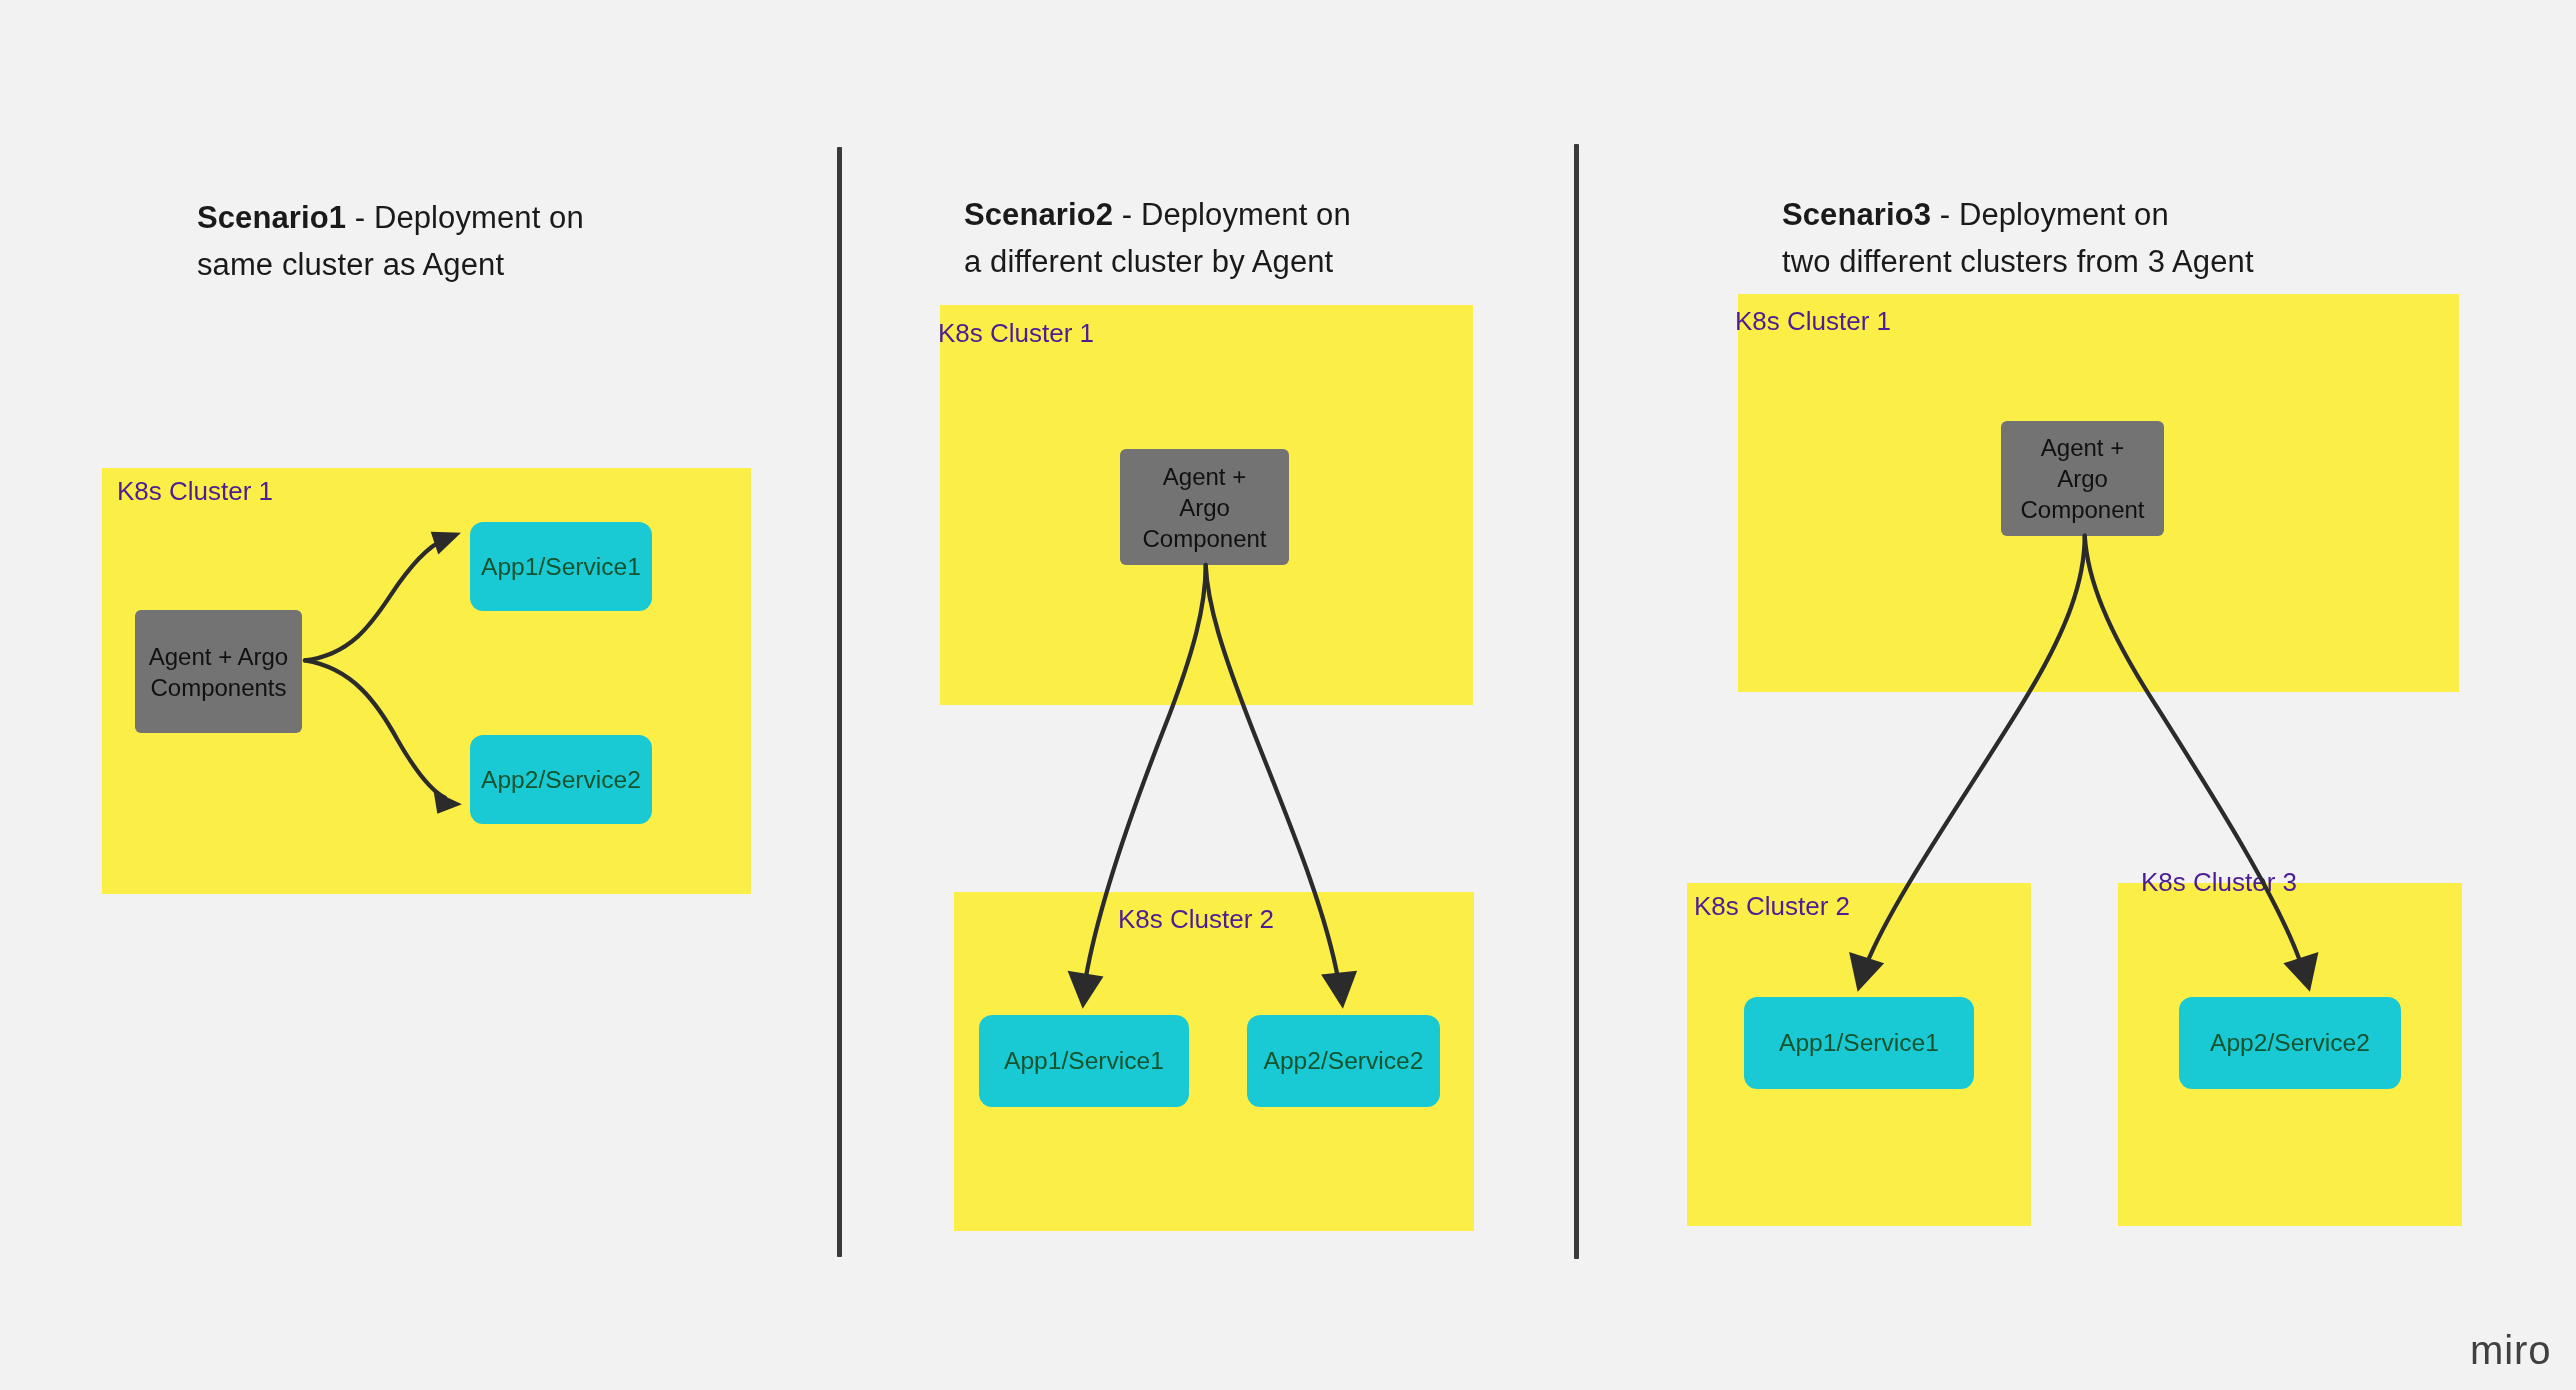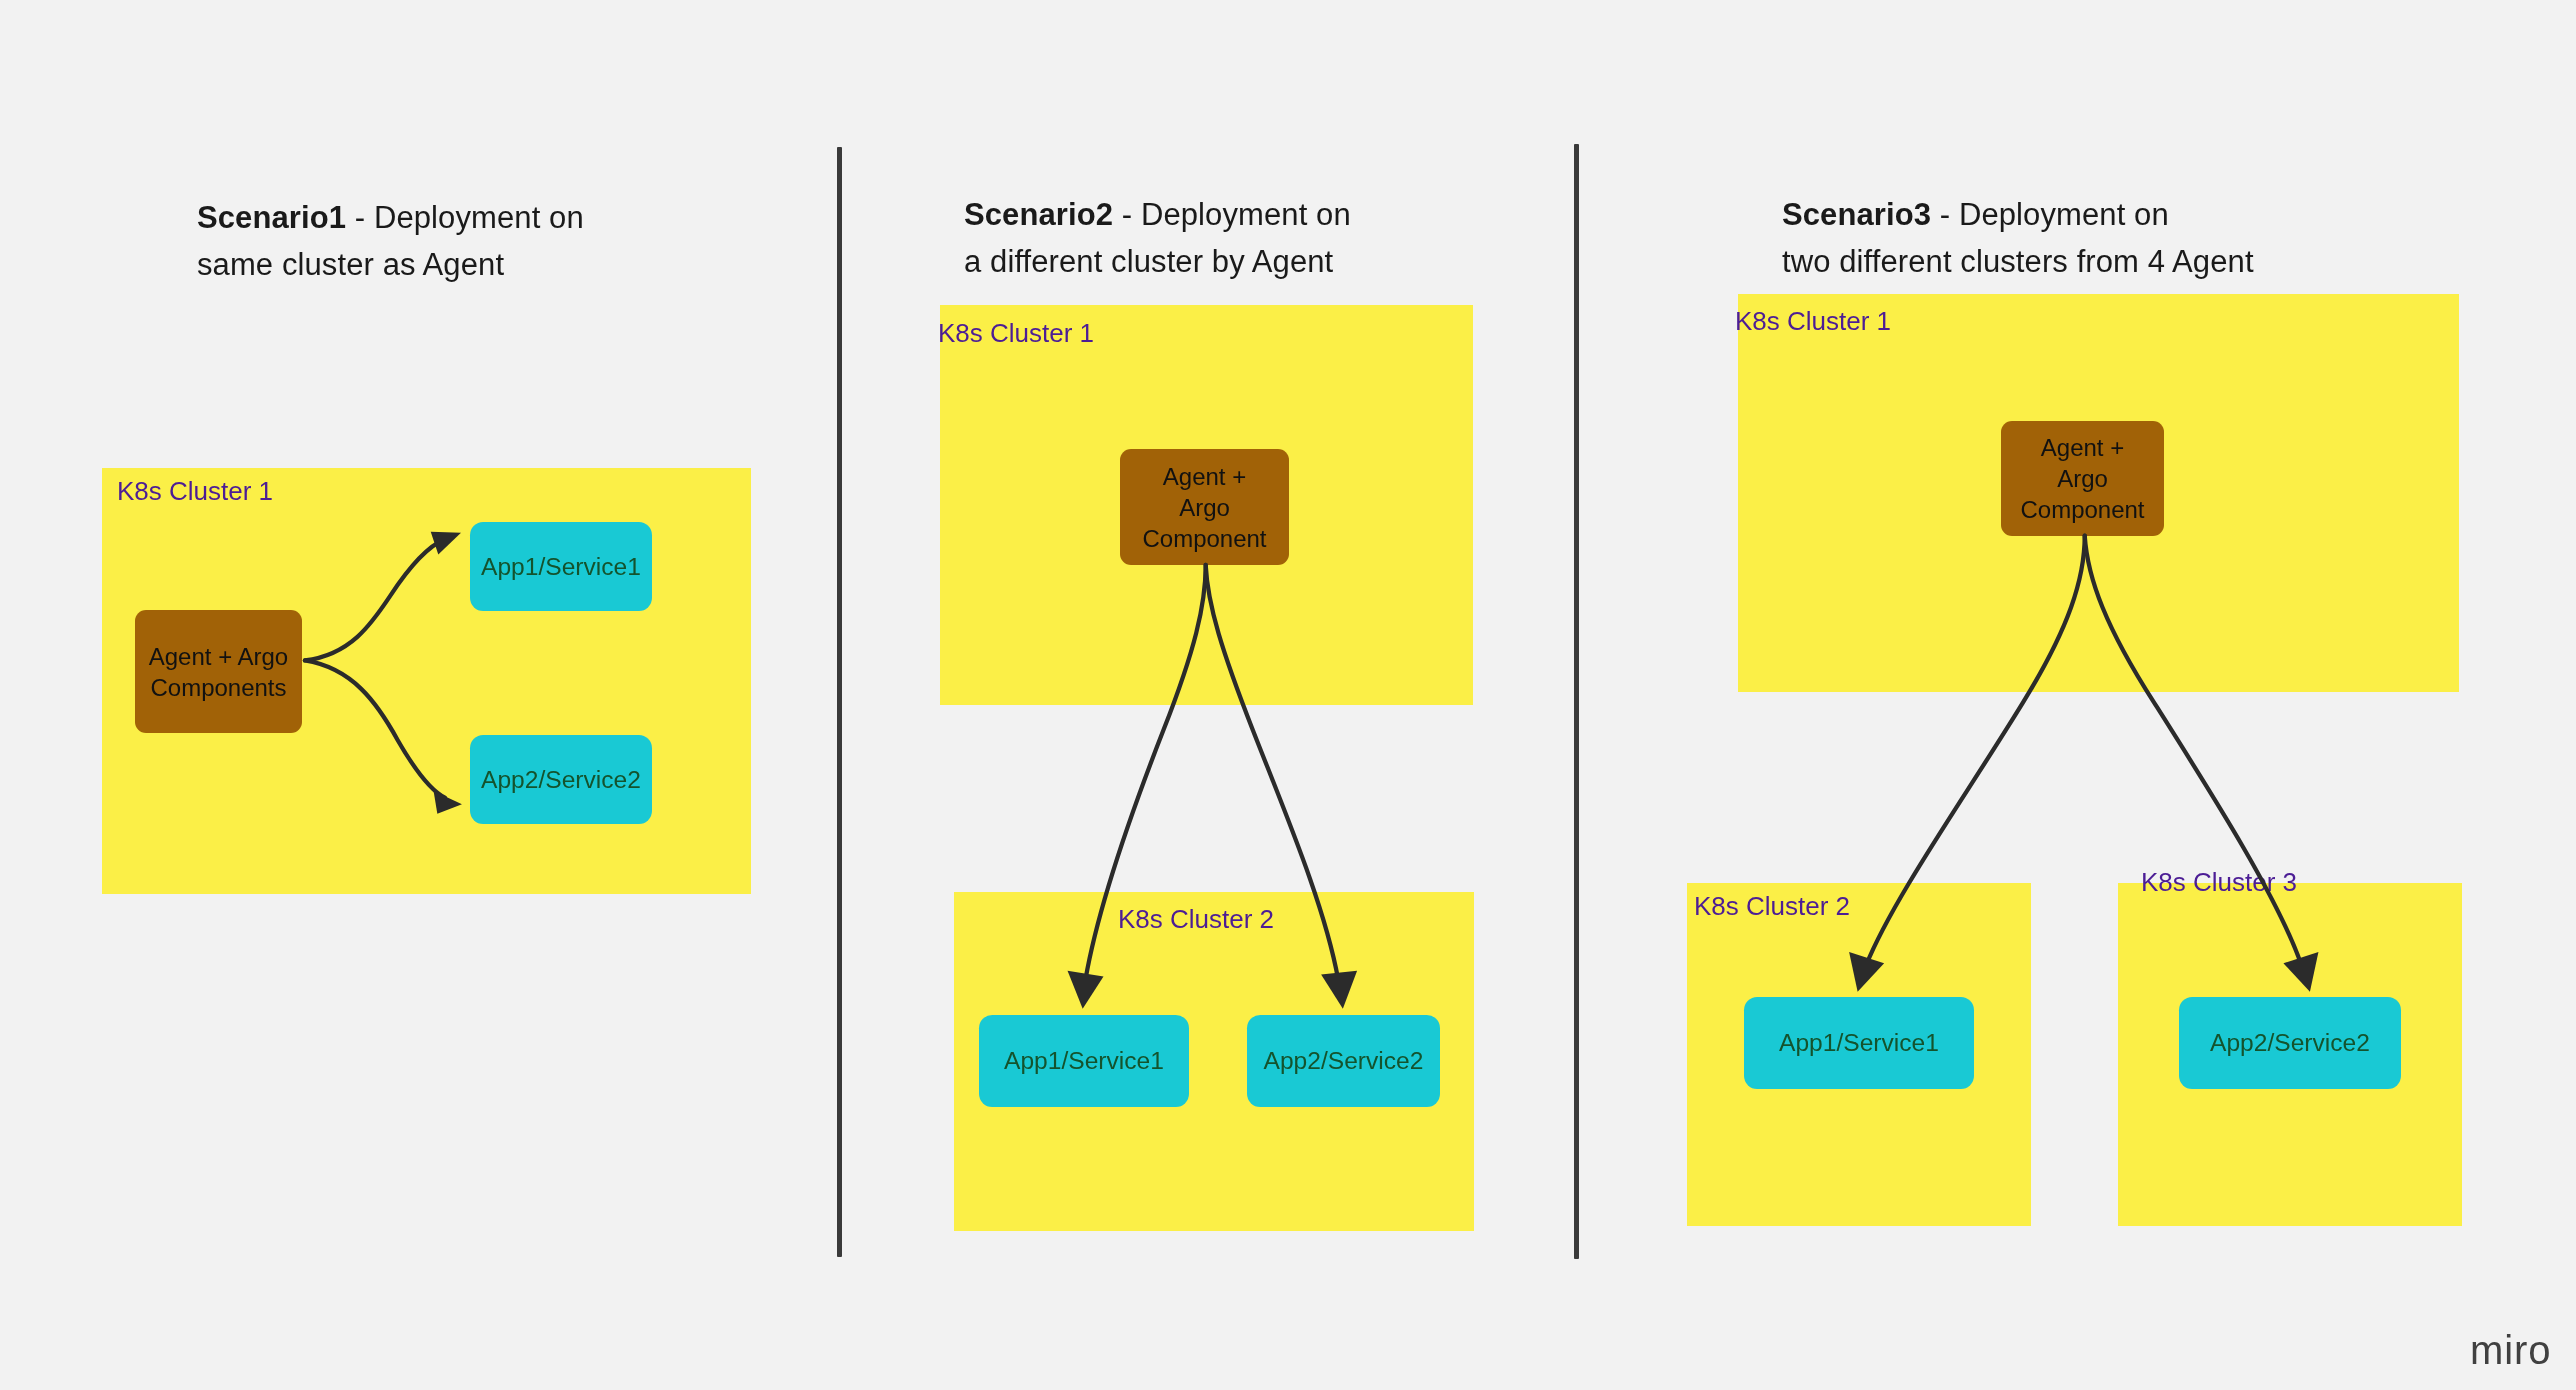--- a/index.html
+++ b/index.html
@@ -53,22 +53,22 @@
     position: absolute;
     font-size: 26px;
     line-height: 36px;
     color: #4c1d95;
     white-space: nowrap;
   }
 
   
   .agent-node {
     position: absolute;
-    background: #a16207;
-    border-radius: 11px;
+    background: #737373;
+    border-radius: 6px;
     display: flex;
     align-items: center;
     justify-content: center;
     text-align: center;
     color: #111111;
     font-size: 24px;
     line-height: 31px;
     white-space: pre-line;
     box-sizing: border-box;
     padding: 3.8px 5.7px;
@@ -151,21 +151,21 @@
 
   <div class="cluster" style="left:954px; top:892px; width:520px; height:339px;"></div>
   <div class="cluster-label" style="left:1118px; top:901px;">K8s Cluster 2</div>
 
   <div class="app-node" style="left:979px; top:1015px; width:210px; height:92px;">App1/Service1</div>
 
   <div class="app-node" style="left:1247px; top:1015px; width:193px; height:92px;">App2/Service2</div>
 
   <div class="panel-title" style="left:1782px; top:144px; width:587px;">
     <span class="strong">Scenario3</span><span> - Deployment on
-two different clusters from 4 Agent</span>
+two different clusters from 3 Agent</span>
   </div>
 
   <div class="cluster" style="left:1738px; top:294px; width:721px; height:398px;"></div>
   <div class="cluster-label" style="left:1735px; top:303px;">K8s Cluster 1</div>
 
   <div class="agent-node" style="left:2001px; top:421px; width:163px; height:115px;">Agent +
 Argo
 Component</div>
 
   <div class="cluster" style="left:1687px; top:883px; width:344px; height:343px;"></div>

